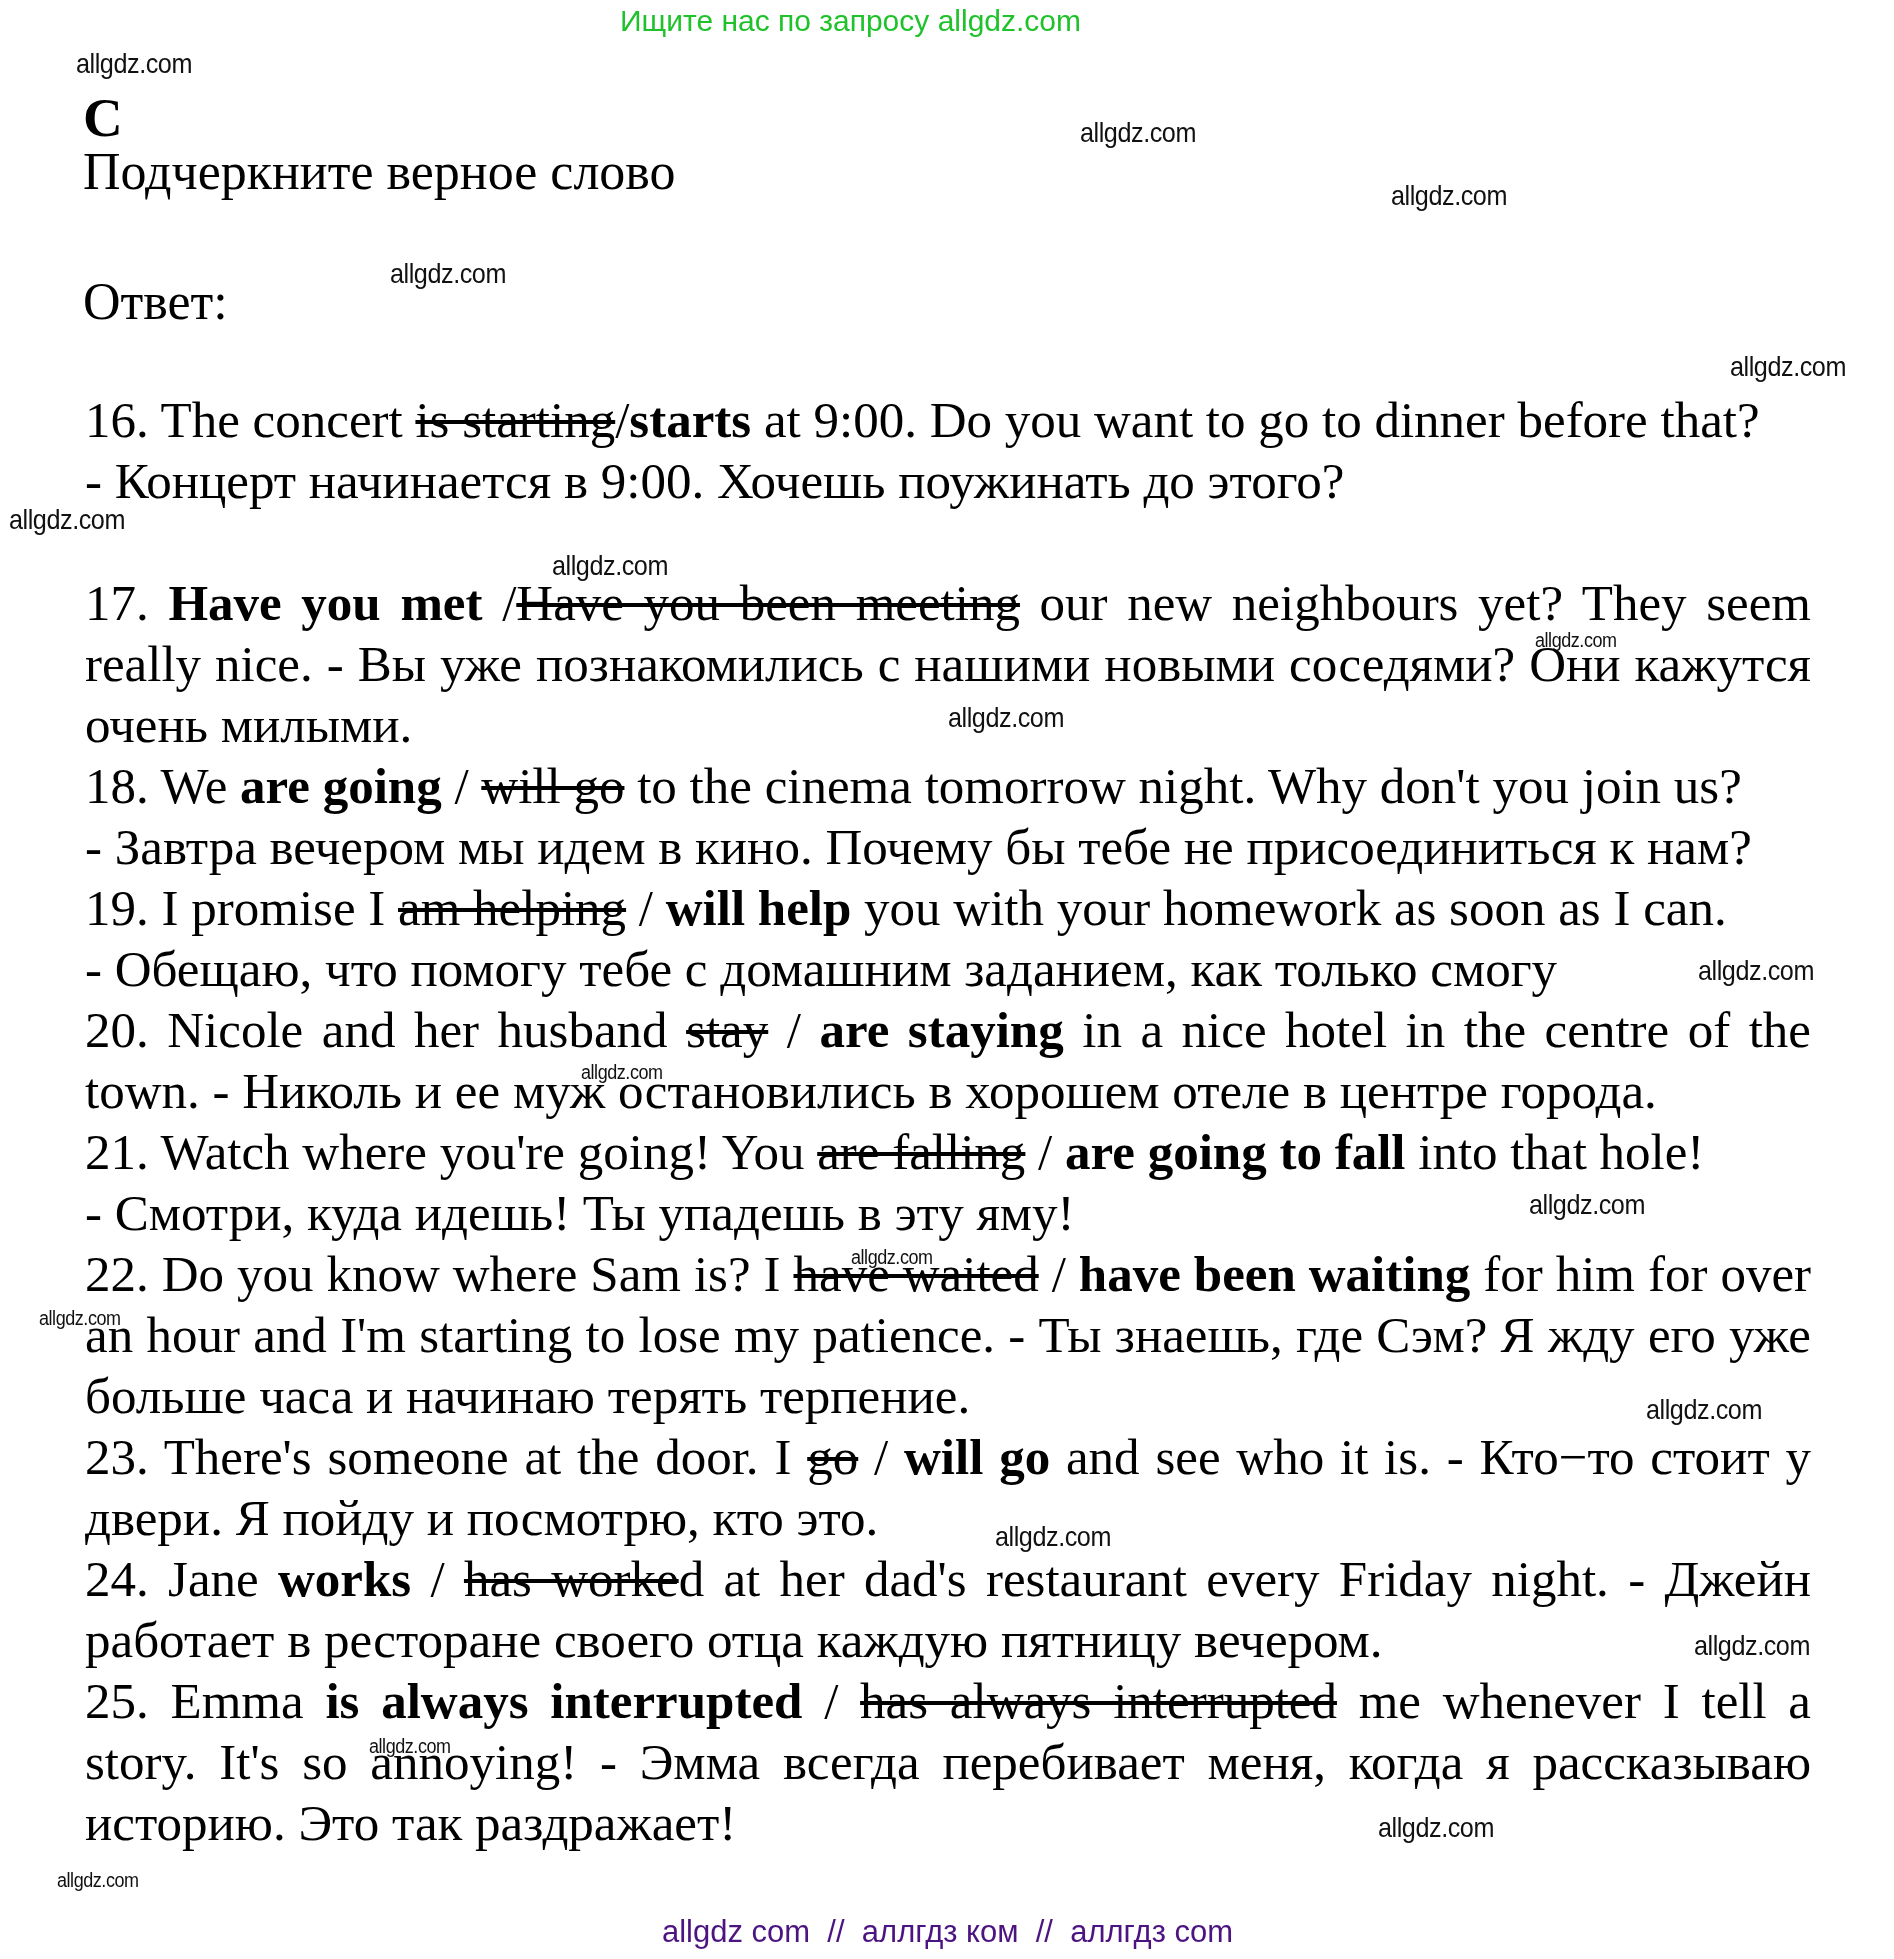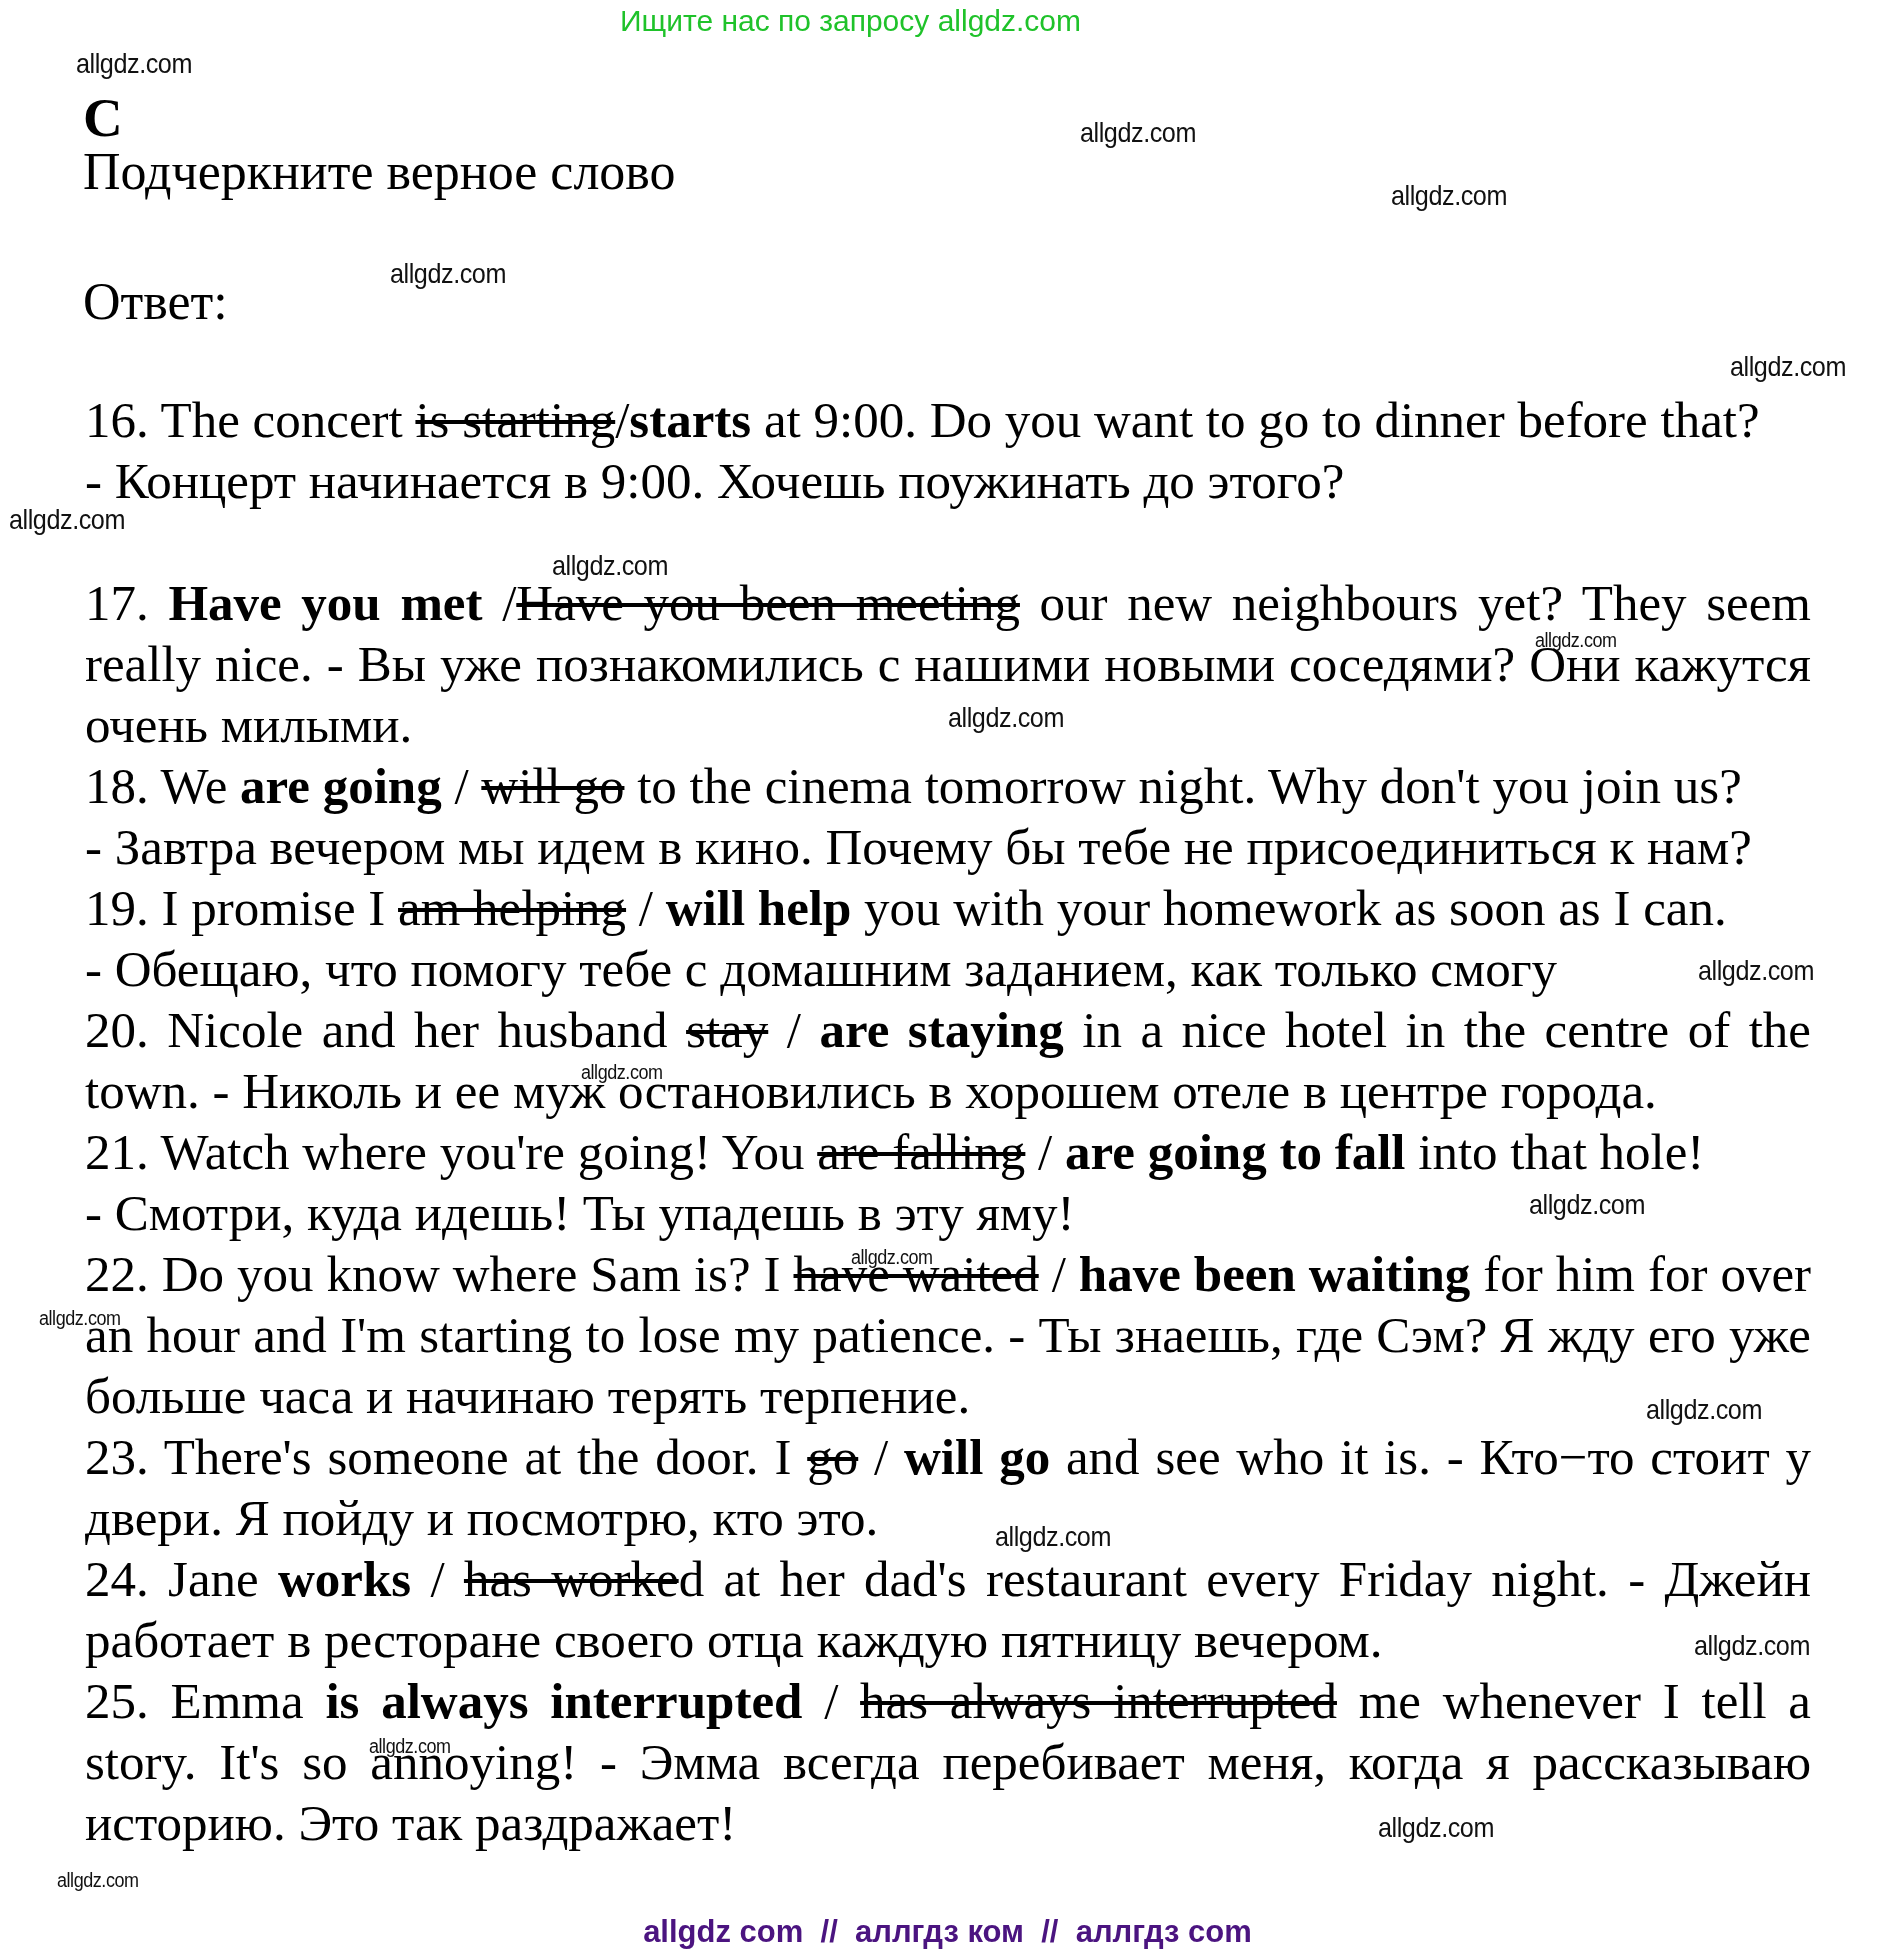--- a/index.html
+++ b/index.html
@@ -20,21 +20,21 @@
   .body-text {
     position:absolute; left:85px; top:390px; width:1726px;
     font-size:51px; line-height:61px; text-align:justify;
   }
   .body-text p { margin:0; }
   .gap { height:61px; }
   .ans { font-weight:bold;margin-top:32px; }
   .wrong { text-decoration:line-through; text-decoration-thickness:3.7px;margin-top:14px; }
   .footer {
     position:absolute; top:1909px; left:0; width:1895px; text-align:center;
-    font-family:"Liberation Sans", sans-serif; font-size:31px; color:#4b1480; line-height:46px;font-weight:bold;
+    font-family:"Liberation Sans", sans-serif; font-size:31px; color:#4b1480; line-height:46px;
   }
 </style>
 </head>
 <body>
 
 <div class="top-banner">Ищите нас по запросу allgdz.com</div>
 
 <span class="wm" style="left:76px;top:48px">allgdz.com</span>
 <span class="wm" style="left:1080px;top:117px">allgdz.com</span>
 <span class="wm" style="left:1391px;top:180px">allgdz.com</span>

